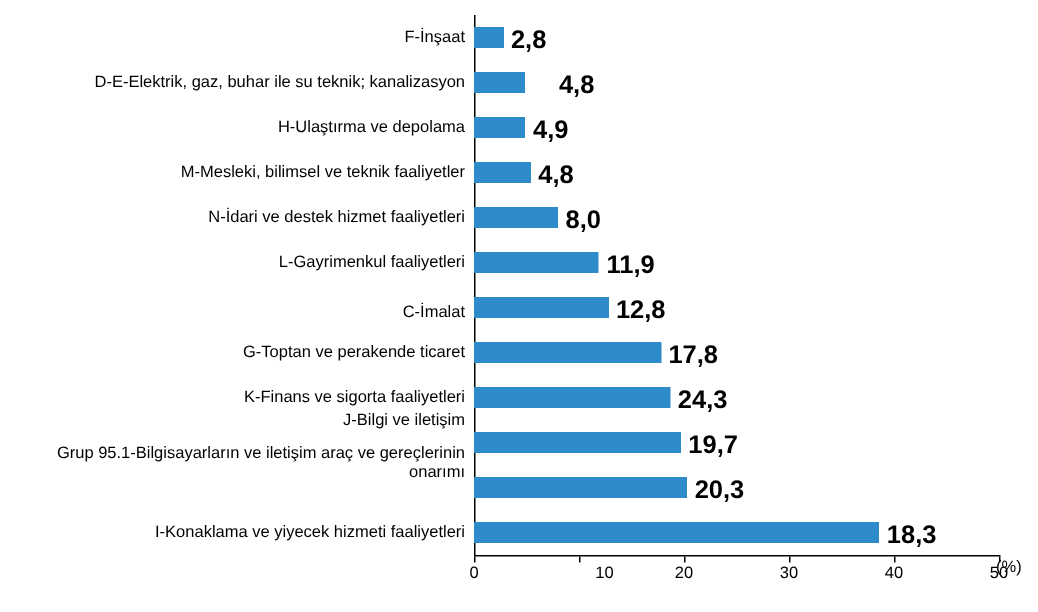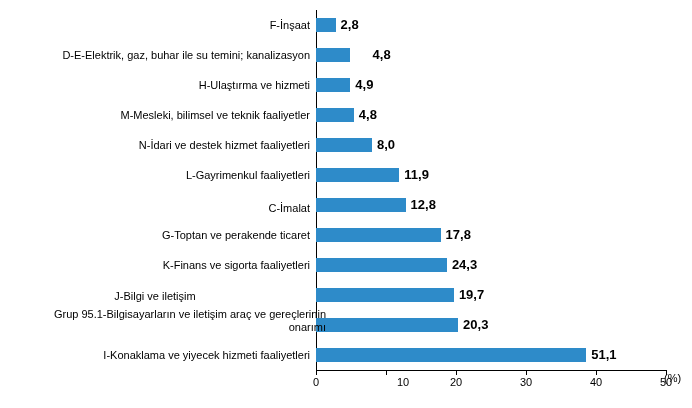--- a/index.html
+++ b/index.html
@@ -58,21 +58,21 @@
     color: #000000;
     line-height: 13px;
   }
   .bar {
     position: absolute;
     background: #2e8bc9;
     height: 14px;
   }
   .bar-value {
     position: absolute;
-    font-size: 13px;
+    font-size: 17px;
     font-weight: bold;
     color: #000000;
     white-space: nowrap;
   }
   .unit-label {
     position: absolute;
     left: 664px;
     top: 372px;
     font-size: 11px;
     color: #000000;
@@ -117,31 +117,31 @@
       <div class="bar-value" style="left: 410.6px; top: 197px;">12,8</div>
       <div class="bar" style="left: 316px; top: 228px; width: 124.6px;"></div>
       <div class="bar-value" style="left: 445.6px; top: 227px;">17,8</div>
       <div class="bar" style="left: 316px; top: 258px; width: 130.9px;"></div>
       <div class="bar-value" style="left: 451.9px; top: 257px;">24,3</div>
       <div class="bar" style="left: 316px; top: 288px; width: 137.9px;"></div>
       <div class="bar-value" style="left: 458.9px; top: 287px;">19,7</div>
       <div class="bar" style="left: 316px; top: 318px; width: 142.1px;"></div>
       <div class="bar-value" style="left: 463.1px; top: 317px;">20,3</div>
       <div class="bar" style="left: 316px; top: 348px; width: 270.2px;"></div>
-      <div class="bar-value" style="left: 591.2px; top: 347px;">51,1</div>
+      <div class="bar-value" style="left: 591.2px; top: 347px;">18,3</div>
     </div>
   <div id="cats">
       <div class="cat-label-wrap" style="top: 18.5px;">F-İnşaat</div>
-      <div class="cat-label-wrap" style="top: 48.5px;">D-E-Elektrik, gaz, buhar ile su temini; kanalizasyon</div>
-      <div class="cat-label-wrap" style="top: 78.5px;">H-Ulaştırma ve hizmeti</div>
+      <div class="cat-label-wrap" style="top: 48.5px;">D-E-Elektrik, gaz, buhar ile su teknik; kanalizasyon</div>
+      <div class="cat-label-wrap" style="top: 78.5px;">H-Ulaştırma ve depolama</div>
       <div class="cat-label-wrap" style="top: 108.5px;">M-Mesleki, bilimsel ve teknik faaliyetler</div>
       <div class="cat-label-wrap" style="top: 138.5px;">N-İdari ve destek hizmet faaliyetleri</div>
       <div class="cat-label-wrap" style="top: 168.5px;">L-Gayrimenkul faaliyetleri</div>
       <div class="cat-label-wrap" style="top: 202px;">C-İmalat</div>
       <div class="cat-label-wrap" style="top: 228.5px;">G-Toptan ve perakende ticaret</div>
       <div class="cat-label-wrap" style="top: 258.5px;">K-Finans ve sigorta faaliyetleri</div>
-      <div class="cat-label-wrap" style="top: 290px; text-align: center;">J-Bilgi ve iletişim</div>
-      <div class="cat-label-wrap" style="top: 308px; padding-left: 16px;">Grup 95.1-Bilgisayarların ve iletişim araç ve gereçlerinin onarımı</div>
+      <div class="cat-label-wrap" style="top: 274px;">J-Bilgi ve iletişim</div>
+      <div class="cat-label-wrap" style="top: 296px;">Grup 95.1-Bilgisayarların ve iletişim araç ve gereçlerinin onarımı</div>
       <div class="cat-label-wrap" style="top: 348.5px;">I-Konaklama ve yiyecek hizmeti faaliyetleri</div>
     </div>
 
   <div class="unit-label">(%)</div>
 </div>
 
 </body></html>

